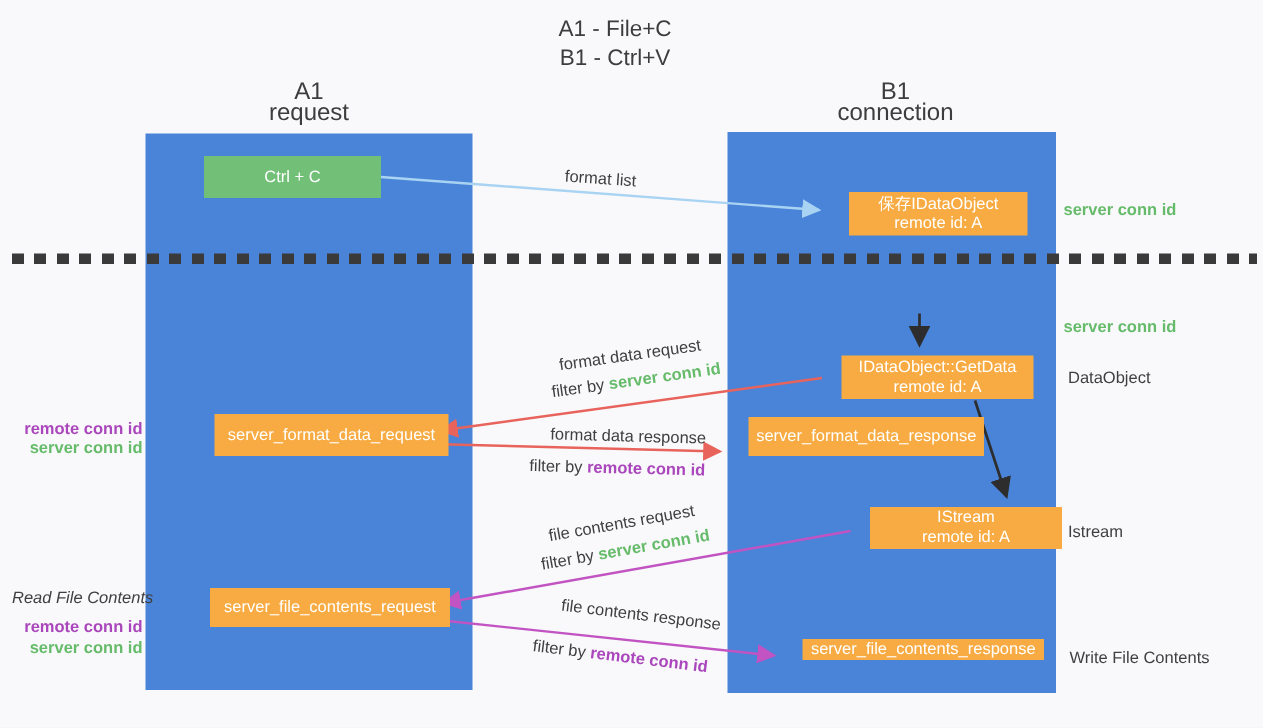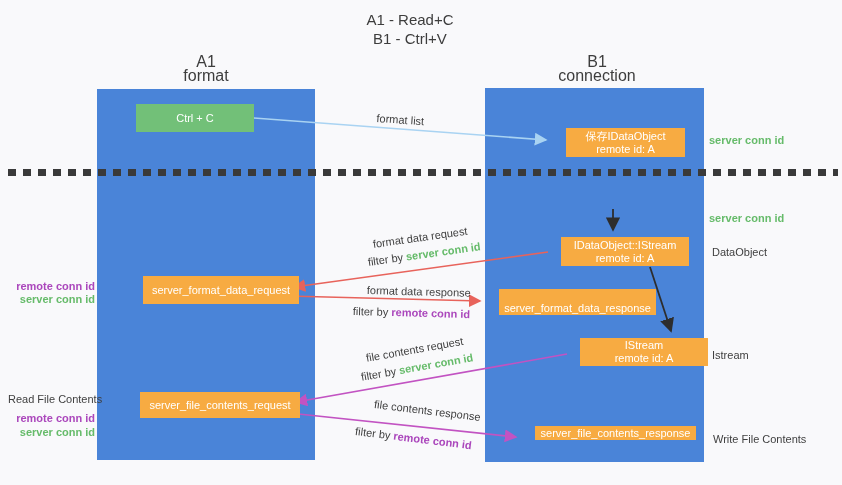--- a/index.html
+++ b/index.html
@@ -28,27 +28,27 @@
     background-image:repeating-linear-gradient(90deg,#3a3a3a 0 8px,transparent 8px 15px);}
 
   svg.arrows{position:absolute;left:0;top:0;width:842px;height:485px;pointer-events:none;}
 </style>
 </head>
 <body>
 
 <div id="stage">
 
   <div class="abs title">
-    <div>A1 - Read+C</div>
+    <div>A1 - File+C</div>
     <div>B1 - Ctrl+V</div>
   </div>
 
   <div class="abs col-header" style="left:136px;top:55px;">
     <div>A1</div>
-    <div>format</div>
+    <div>request</div>
   </div>
   <div class="abs col-header" style="left:527px;top:55px;">
     <div>B1</div>
     <div>connection</div>
   </div>
 
   <div class="abs column" style="left:97px;top:89px;width:218px;height:371px;"></div>
   <div class="abs column" style="left:485px;top:88px;width:219px;height:374px;"></div>
 
   <div class="abs dotline"></div>
@@ -81,29 +81,29 @@
     <span>Ctrl + C</span>
   </div>
 
   <div class="abs box orange-box" style="left:554px;top:128px;width:119px;height:29px;">
     <span>保存IDataObject</span>
     <span>remote id: A</span>
   </div>
 
 
   <div class="abs box orange-box" style="left:549px;top:237px;width:128px;height:29px;">
-    <span>IDataObject::IStream</span>
+    <span>IDataObject::GetData</span>
     <span>remote id: A</span>
   </div>
 
   <div class="abs box orange-box" style="left:131px;top:276px;width:156px;height:28px;">
     <span>server_format_data_request</span>
   </div>
 
-  <div class="abs box orange-box" style="left:487px;top:289px;width:157px;height:26px;justify-content:flex-end;">
+  <div class="abs box orange-box" style="left:487px;top:278px;width:157px;height:26px;">
     <span>server_format_data_response</span>
   </div>
 
   <div class="abs box orange-box" style="left:568px;top:338px;width:128px;height:28px;">
     <span>IStream</span>
     <span>remote id: A</span>
   </div>
 
   <div class="abs box orange-box" style="left:128px;top:392px;width:160px;height:26px;">
     <span>server_file_contents_request</span>
@@ -114,21 +114,21 @@
   </div>
 
   <div class="abs lbl green-t" style="left:709px;top:134px;">server conn id</div>
   <div class="abs lbl green-t" style="left:709px;top:212px;">server conn id</div>
   <div class="abs lbl gray" style="left:712px;top:246px;">DataObject</div>
   <div class="abs lbl gray" style="left:712px;top:349px;">Istream</div>
   <div class="abs lbl gray" style="left:713px;top:433px;">Write File Contents</div>
 
   <div class="abs lbl right-align purple-t" style="left:8px;top:280px;width:87px;">remote conn id</div>
   <div class="abs lbl right-align green-t" style="left:8px;top:293px;width:87px;">server conn id</div>
-  <div class="abs lbl gray" style="left:8px;top:393px;">Read File Contents</div>
+  <div class="abs lbl gray" style="left:8px;top:393px;font-style:italic;">Read File Contents</div>
   <div class="abs lbl right-align purple-t" style="left:8px;top:412px;width:87px;">remote conn id</div>
   <div class="abs lbl right-align green-t" style="left:8px;top:426px;width:87px;">server conn id</div>
 
   <div class="abs lbl gray rot" style="left:377px;top:112px;transform:rotate(4deg);">format list</div>
 
   <div class="abs lbl gray rot" style="left:372px;top:238px;transform:rotate(-8deg);">format data request</div>
   <div class="abs lbl rot" style="left:367px;top:256px;transform:rotate(-8deg);"><span class="gray">filter by </span><span class="green-t">server conn id</span></div>
 
   <div class="abs lbl gray rot" style="left:367px;top:284px;transform:rotate(1.5deg);">format data response</div>
   <div class="abs lbl rot" style="left:353px;top:305px;transform:rotate(1.5deg);"><span class="gray">filter by </span><span class="purple-t">remote conn id</span></div>

